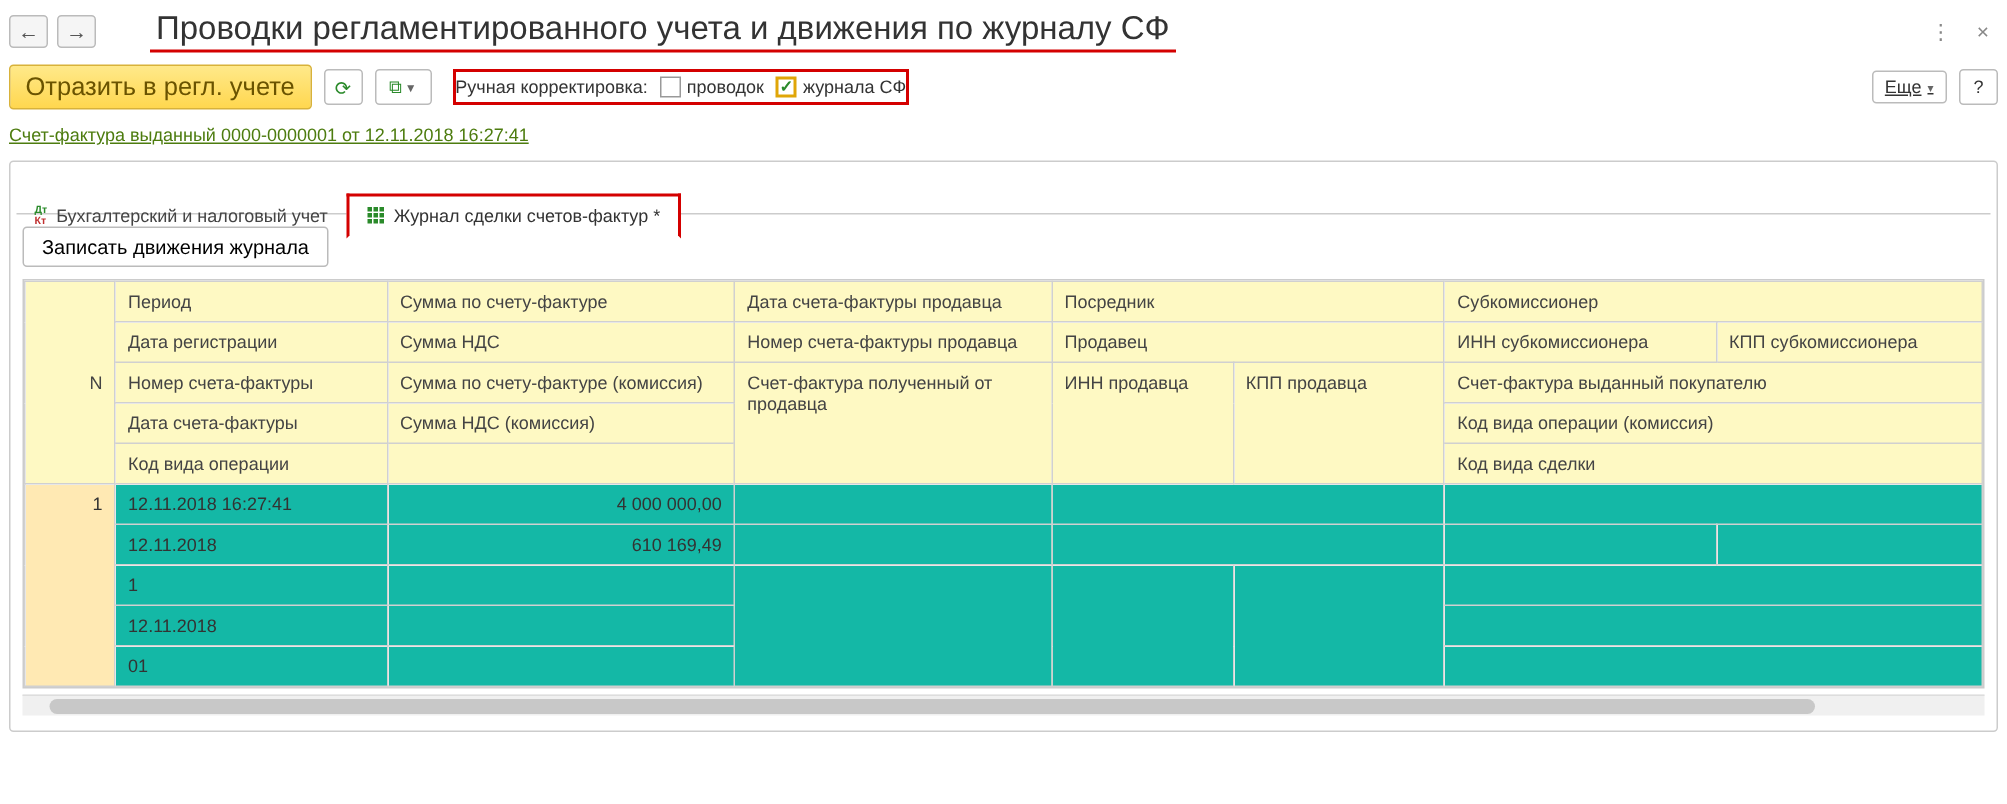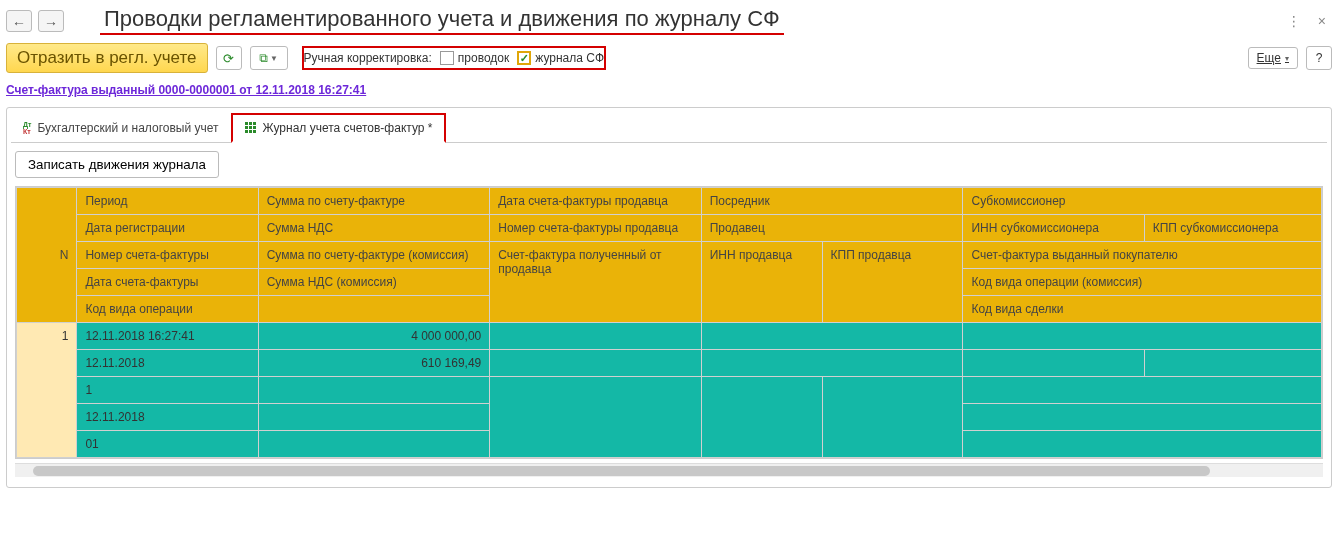--- a/index.html
+++ b/index.html
@@ -130,43 +130,42 @@
     background: #fff;
     display: inline-flex;
     align-items: center;
     justify-content: center;
     cursor: pointer;
   }
   .link-row {
     margin-bottom: 10px;
   }
   .link {
-    color: #6d28d9;
+    color: #4d7c0f;
     text-decoration: underline;
     cursor: pointer;
-    font-weight: bold;
   }
   .tabs {
     border: 1px solid #ccc;
     border-radius: 3px;
     padding: 4px 4px 10px 4px;
   }
   .tab-strip {
     display: flex;
     border-bottom: 1px solid #ccc;
     margin-bottom: 8px;
   }
   .tab {
     padding: 6px 12px;
     display: flex;
     align-items: center;
     gap: 6px;
     cursor: pointer;
     position: relative;
-    top: 1px;
+    top: 17px;
   }
   .tab.active {
     border: 2px solid #d40000;
     border-bottom: 2px solid #fff;
     background: #fff;
   }
   .tab.inactive {
     color: #444;
   }
   .tab-icon-dk {
@@ -214,21 +213,21 @@
   th, td {
     border: 1px solid #d0d0d0;
     padding: 6px 8px;
     text-align: left;
     font-weight: normal;
     font-size: 12px;
     overflow: hidden;
     white-space: nowrap;
   }
   thead th {
-    background: #eab308;
+    background: #fef9c3;
     color: #444;
   }
   .col-n { width: 60px; text-align: right; }
   tbody tr { background: #ffe9b3; }
   tbody td { background: #14b8a6; }
   tbody td.n-cell { background: #ffe9b3; text-align: right; vertical-align: top; }
   .num-cell { text-align: right; }
   .scroll-track {
     height: 14px;
     background: #f0f0f0;
@@ -302,21 +301,21 @@
   <div class="tab-strip">
     <div class="tab inactive">
       <span class="tab-icon-dk">
           <span class="d">Дт</span>
           <span class="k">Кт</span>
         </span>
       <span>Бухгалтерский и налоговый учет</span>
     </div>
     <div class="tab active">
       <span class="tab-icon-grid"></span>
-      <span>Журнал учета счетов-фактур *</span>
+      <span>Журнал сделки счетов-фактур *</span>
     </div>
   </div>
 
   <div class="tab-btns">
     <button class="plain-btn">Записать движения журнала</button>
   </div>
 
   <div class="grid-wrap">
     <table>
       <colgroup>

